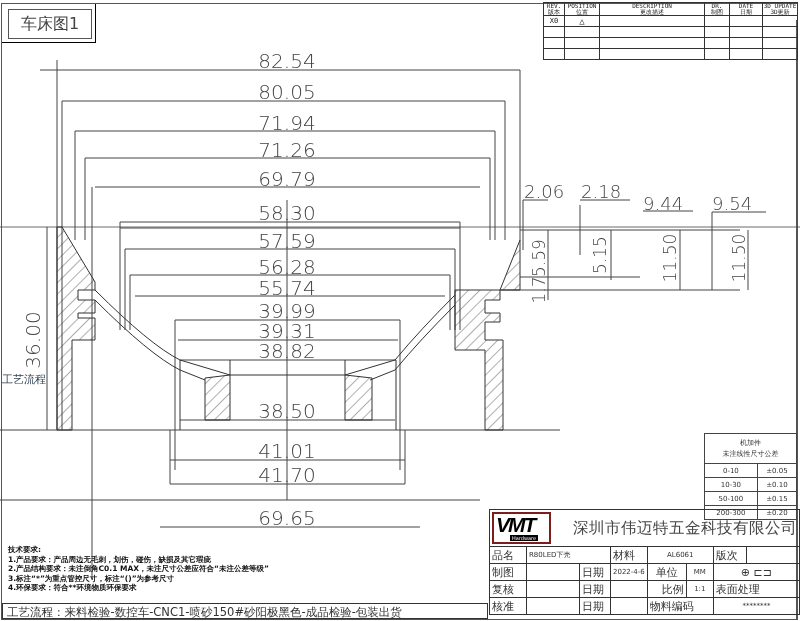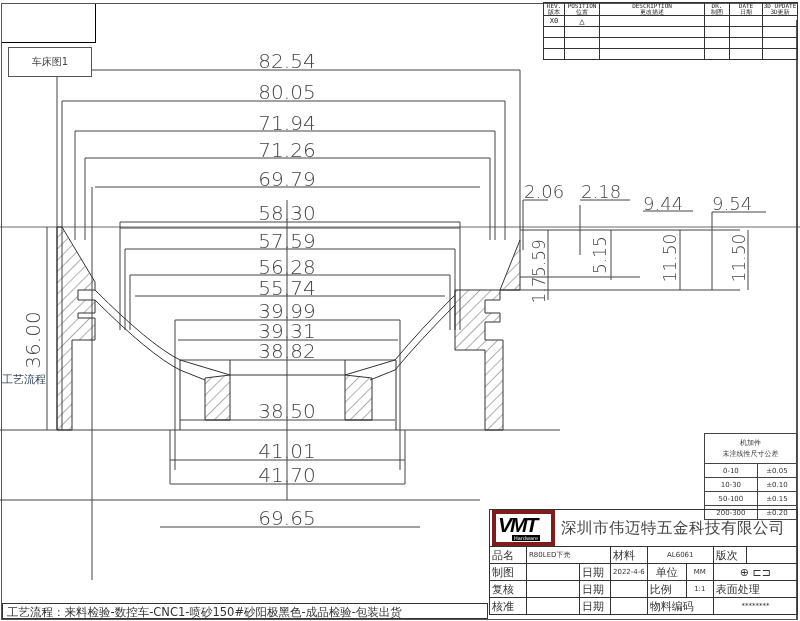--- a/index.html
+++ b/index.html
@@ -1,34 +1,34 @@
 <!DOCTYPE html>
 <html><head>
 <meta charset="utf-8">
 <style>
   html,body{margin:0;padding:0;background:#fff;}
   body{width:800px;height:621px;position:relative;overflow:hidden;font-family:"DejaVu Sans",sans-serif;}
   #sheet{position:absolute;left:0;top:0;width:800px;height:621px;}
-  .title-tab{position:absolute;left:8px;top:9px;width:82px;height:28px;border:1px solid #555;background:#fff;font-size:10px;color:#444;display:flex;align-items:center;justify-content:center;font-family:"DejaVu Sans",sans-serif;margin-top:38px;}
+  .title-tab{position:absolute;left:8px;top:9px;width:82px;height:28px;border:1px solid #555;background:#fff;font-size:16px;color:#444;display:flex;align-items:center;justify-content:center;font-family:"DejaVu Sans",sans-serif;}
   .tab-frame{position:absolute;left:2px;top:4px;width:93px;height:38px;border-right:1px solid #000;border-bottom:1px solid #000;}
   .rev-table{position:absolute;left:543px;top:2px;width:255px;border-collapse:collapse;font-size:6px;font-family:"DejaVu Sans Mono",monospace;padding-left:12px;}
   .rev-table td{border:1px solid #333;height:10px;text-align:center;line-height:6px;padding:0;color:#222;}
   .tol-table{position:absolute;left:704px;top:433px;width:93px;border-collapse:collapse;font-size:7px;color:#333;}
   .tol-table td{border:1px solid #444;text-align:center;height:13px;padding:0;}
   .tol-head{height:29px !important;line-height:11px;}
   .tech{position:absolute;left:8px;top:545px;font-size:7.5px;font-weight:bold;line-height:9.6px;color:#111;font-family:"DejaVu Sans",sans-serif;}
   .process{position:absolute;left:2px;top:603px;width:486px;height:16px;border:1px solid #333;font-size:11.5px;line-height:16px;padding-left:4px;color:#333;white-space:nowrap;overflow:hidden;box-sizing:border-box;}
   .tb{position:absolute;left:489px;top:509px;width:309px;border-collapse:collapse;font-size:11px;color:#333;}
   .tb td{border:1px solid #333;height:16px;padding:0 2px;white-space:nowrap;}
   .tb .small{font-size:7px;}
   .company-row td{height:36px;}
-  .logo{display:inline-block;width:55px;height:28px;border:4px solid #7f1d1d;vertical-align:middle;position:relative;background:#fff;}
+  .logo{display:inline-block;width:55px;height:28px;border:2px solid #7f1d1d;vertical-align:middle;position:relative;background:#fff;}
   .logo .big{position:absolute;left:2px;top:-1px;font-size:21px;font-weight:bold;font-style:italic;letter-spacing:-2px;color:#000;font-family:"Liberation Sans",sans-serif;}
   .logo .hw{position:absolute;left:16px;bottom:1px;background:#000;color:#fff;font-size:5px;padding:0 2px;}
-  .company{font-size:15.5px;color:#444;vertical-align:middle;margin-left:6px;letter-spacing:0.5px;}
+  .company{font-size:15.5px;color:#444;vertical-align:middle;margin-left:22px;letter-spacing:0.5px;}
   .diff-note{position:absolute;left:2px;top:372px;font-size:11px;color:#345;background:transparent;}
   .dim{font-family:"DejaVu Sans",sans-serif;font-weight:200;fill:#444;}
 </style>
 </head>
 <body>
 
 <div id="sheet">
   <svg width="800" height="621" viewBox="0 0 800 621" style="position:absolute;left:0;top:0">
     <defs>
       <pattern id="hatch" width="8" height="8" patternUnits="userSpaceOnUse" patternTransform="rotate(45)">
@@ -242,20 +242,27 @@
           <td>50-100</td>
           <td>±0.15</td>
         </tr>
     <tr>
           <td>200-300</td>
           <td>±0.20</td>
         </tr>
   </tbody>
     </table>
 
+  <div class="tech">
+    <div>技术要求:</div>
+    <div>1.产品要求：产品周边无毛刺，划伤，碰伤，缺损及其它瑕疵</div>
+    <div>2.产品结构要求：未注倒角C0.1 MAX，未注尺寸公差应符合“未注公差等级”</div>
+    <div>3.标注“*”为重点管控尺寸，标注“()”为参考尺寸</div>
+    <div>4.环保要求：符合**环境物质环保要求</div>
+  </div>
 
   <div class="process">工艺流程：来料检验-数控车-CNC1-喷砂150#砂阳极黑色-成品检验-包装出货</div>
 
   <table class="tb">
     <tbody>
         <tr class="company-row">
       <td colspan="8">
         <span class="logo"><span class="big">VMT</span><span class="hw">Hardware</span></span><span class="company">深圳市伟迈特五金科技有限公司</span>
       </td>
     </tr>
@@ -274,21 +281,21 @@
       <td class="small">2022-4-6</td>
       <td style="width:34px;text-align:center">单位</td>
       <td class="small" style="text-align:center;width:22px">MM</td>
       <td colspan="2" style="text-align:center">⊕ ⊏⊐</td>
     </tr>
     <tr>
       <td>复核</td>
       <td></td>
       <td>日期</td>
       <td></td>
-      <td style="text-align:left">比例</td>
+      <td style="text-align:right">比例</td>
       <td class="small" style="text-align:center">1:1</td>
       <td colspan="2">表面处理</td>
     </tr>
     <tr>
       <td>核准</td>
       <td></td>
       <td>日期</td>
       <td></td>
       <td colspan="2">物料编码</td>
       <td colspan="2" class="small" style="text-align:center">********</td>

